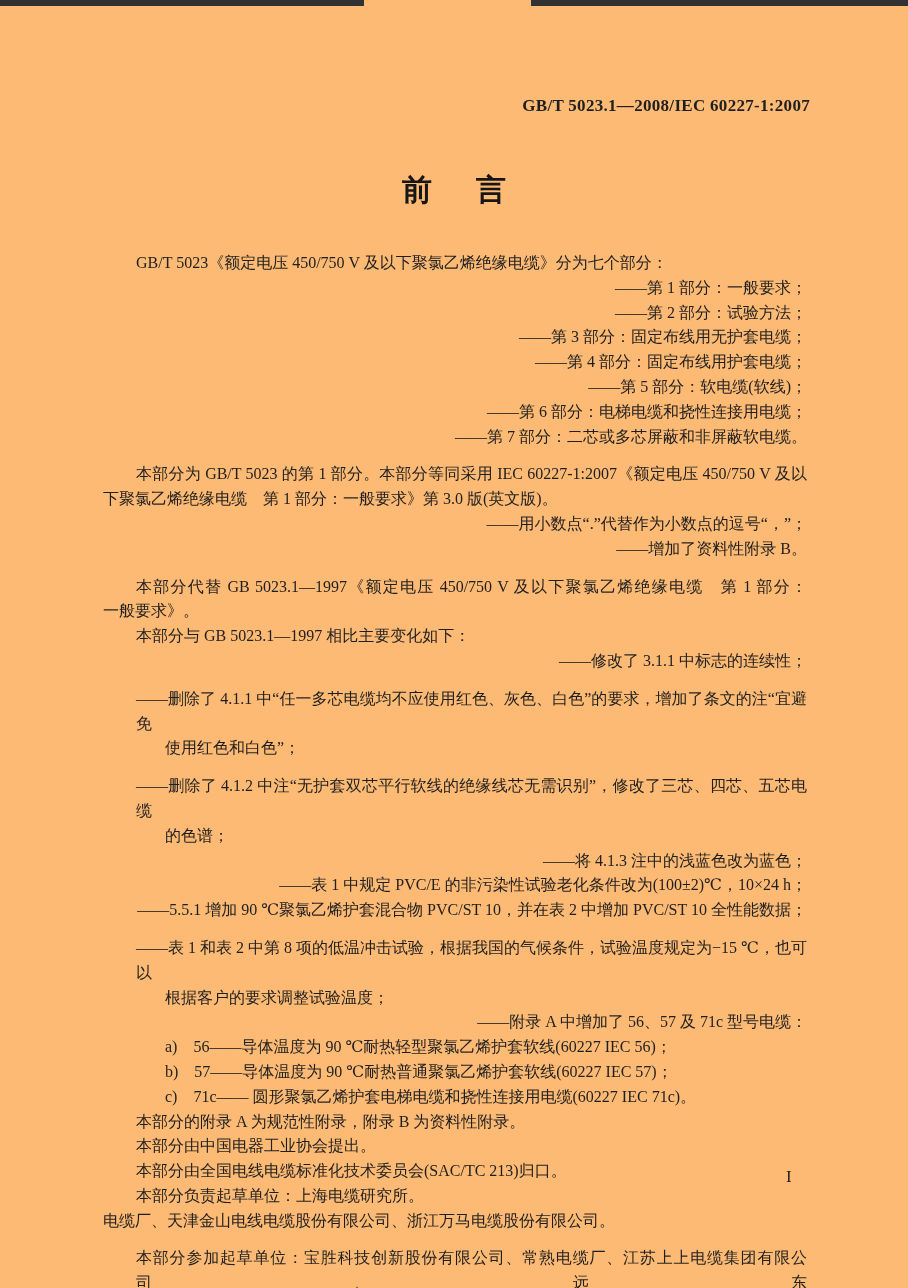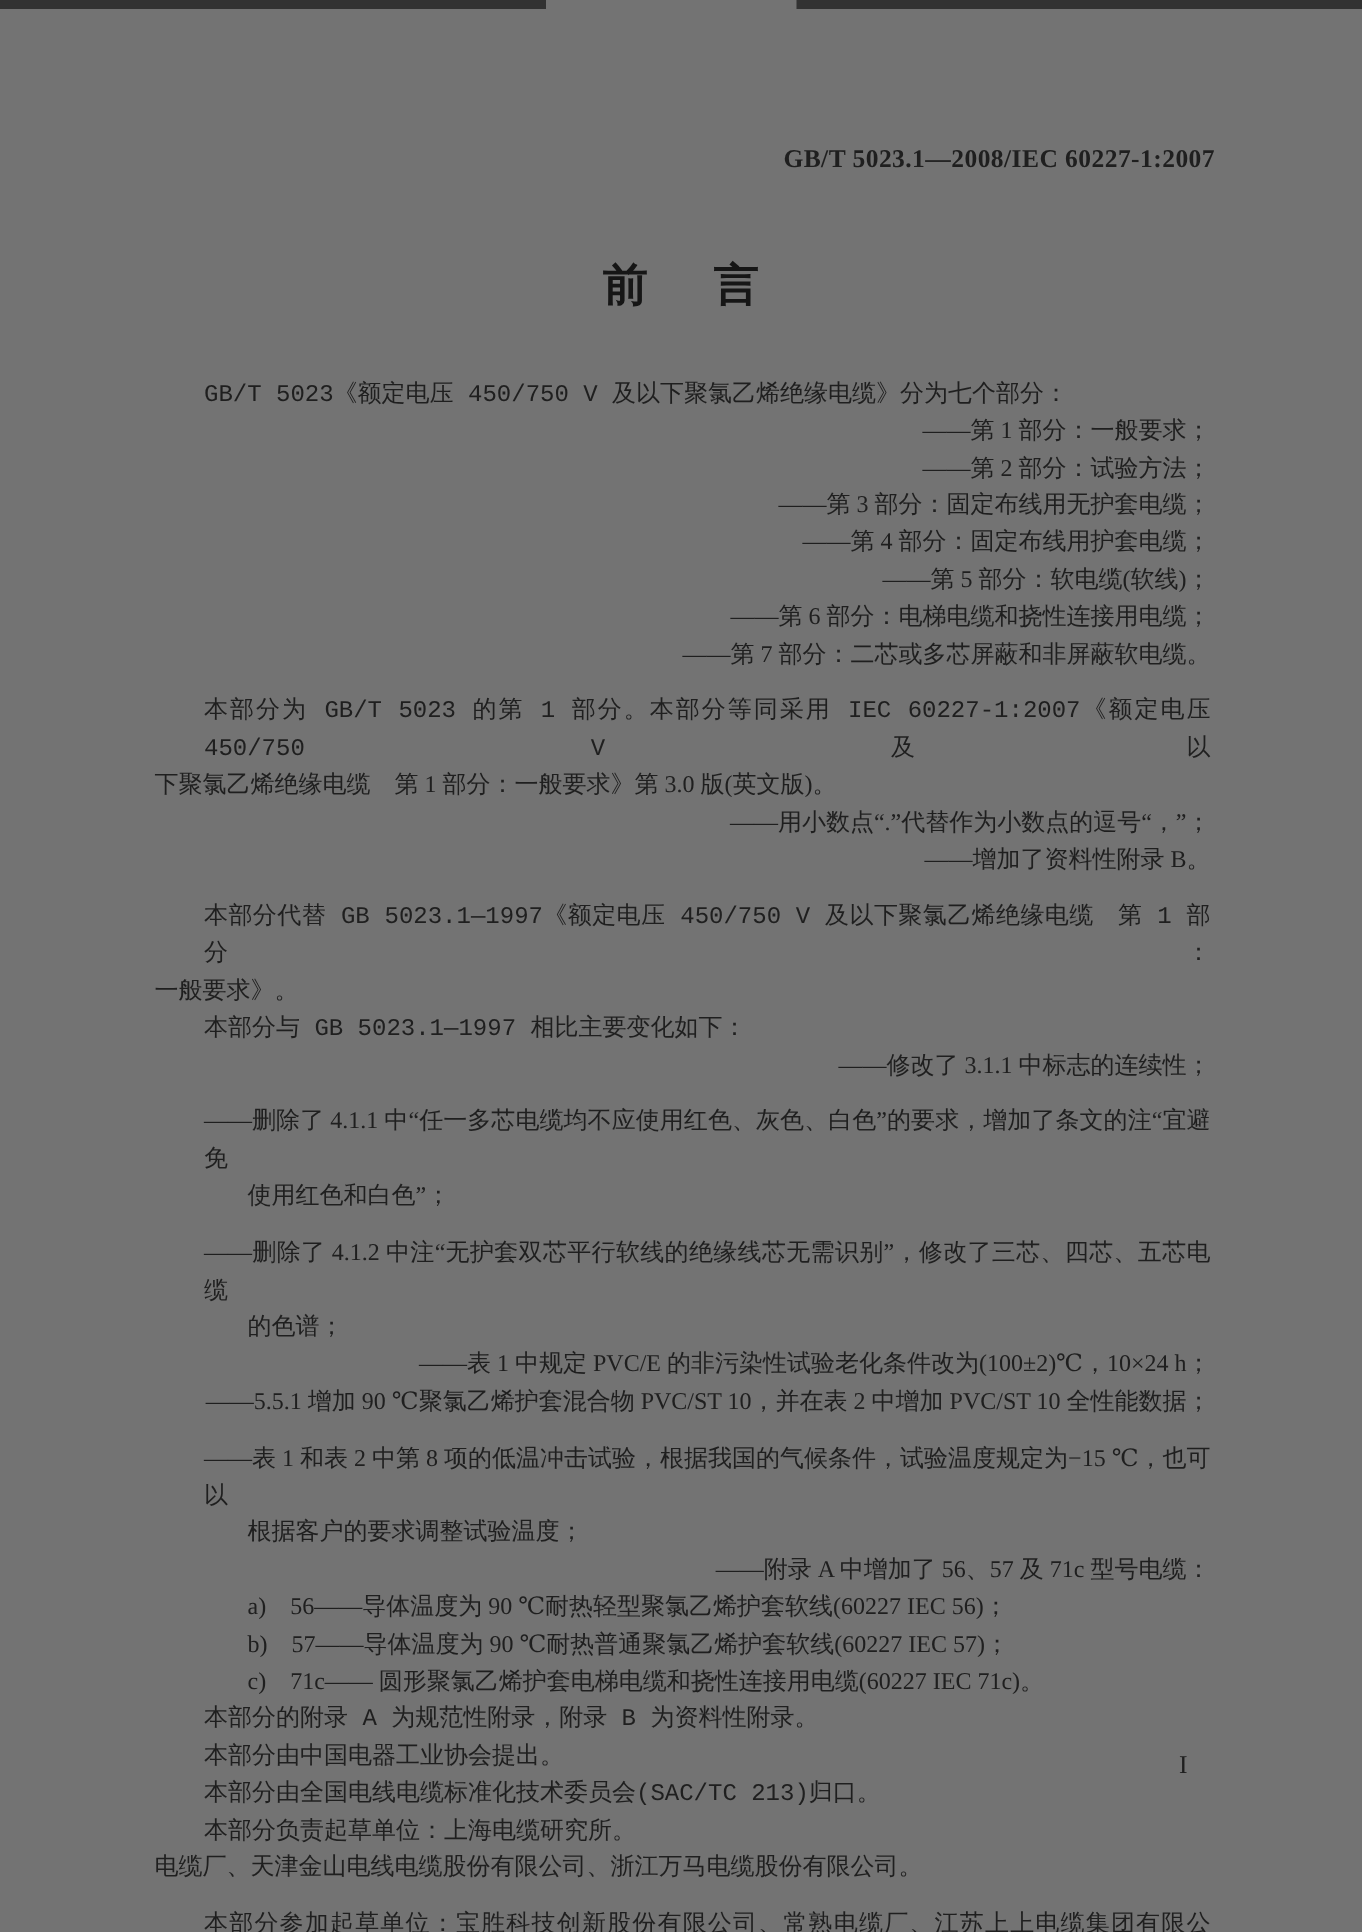--- a/index.html
+++ b/index.html
@@ -20,40 +20,40 @@
     position:absolute; top:170px; left:0; width:100%;
     display:flex; justify-content:center; gap:44px;
     font-family:"Liberation Sans","DejaVu Sans",sans-serif;
     font-size:30px; font-weight:bold; color:#161616;
   }
   .content {
     position:absolute; top:251px; left:103px; width:704px;
     font-size:16px; line-height:24.8px;
   }
   .line { white-space:nowrap; }
-  .line.para { padding-left:33px;font-family:Liberation Mono, monospace; }
+  .line.para { padding-left:33px; }
   .line.dash { padding-left:33px;text-align:right; }
   .line.hang { padding-left:62px; }
   .line.list { padding-left:62px; }
   .line.justify {
     white-space:normal;
     text-align:justify;
     text-align-last:justify;
     margin-top:13px;
     -moz-text-align-last:justify;
   }
   .page-number {
     position:absolute; top:1167px; left:786px;
     font-size:17px;
   }
 </style>
 </head>
 <body>
 
-<div class="page" style="background: #737373; color: rgb(31, 31, 31);">
+<div class="page" style="background: #fdba74; color: rgb(31, 31, 31);">
 
   <div class="scan-bar left" style="background: rgb(50, 50, 50);"></div>
   <div class="scan-bar right" style="background: rgb(50, 50, 50);"></div>
 
   <div class="doc-number">GB/T 5023.1—2008/IEC 60227-1:2007</div>
 
   <div class="doc-title">
     <span>前</span>
     <span>言</span>
   </div>
@@ -72,20 +72,21 @@
       <div class="line dash">——用小数点“.”代替作为小数点的逗号“，”；</div>
       <div class="line dash">——增加了资料性附录 B。</div>
       <div class="line para justify">本部分代替 GB 5023.1—1997《额定电压 450/750 V 及以下聚氯乙烯绝缘电缆　第 1 部分：</div>
       <div class="line flush">一般要求》。</div>
       <div class="line para">本部分与 GB 5023.1—1997 相比主要变化如下：</div>
       <div class="line dash">——修改了 3.1.1 中标志的连续性；</div>
       <div class="line dash justify">——删除了 4.1.1 中“任一多芯电缆均不应使用红色、灰色、白色”的要求，增加了条文的注“宜避免</div>
       <div class="line hang">使用红色和白色”；</div>
       <div class="line dash justify">——删除了 4.1.2 中注“无护套双芯平行软线的绝缘线芯无需识别”，修改了三芯、四芯、五芯电缆</div>
       <div class="line hang">的色谱；</div>
+      <div class="line dash">——将 4.1.3 注中的浅蓝色改为蓝色；</div>
       <div class="line dash">——表 1 中规定 PVC/E 的非污染性试验老化条件改为(100±2)℃，10×24 h；</div>
       <div class="line dash">——5.5.1 增加 90 ℃聚氯乙烯护套混合物 PVC/ST 10，并在表 2 中增加 PVC/ST 10 全性能数据；</div>
       <div class="line dash justify">——表 1 和表 2 中第 8 项的低温冲击试验，根据我国的气候条件，试验温度规定为−15 ℃，也可以</div>
       <div class="line hang">根据客户的要求调整试验温度；</div>
       <div class="line dash">——附录 A 中增加了 56、57 及 71c 型号电缆：</div>
       <div class="line list">a)　56——导体温度为 90 ℃耐热轻型聚氯乙烯护套软线(60227 IEC 56)；</div>
       <div class="line list">b)　57——导体温度为 90 ℃耐热普通聚氯乙烯护套软线(60227 IEC 57)；</div>
       <div class="line list">c)　71c—— 圆形聚氯乙烯护套电梯电缆和挠性连接用电缆(60227 IEC 71c)。</div>
       <div class="line para">本部分的附录 A 为规范性附录，附录 B 为资料性附录。</div>
       <div class="line para">本部分由中国电器工业协会提出。</div>

